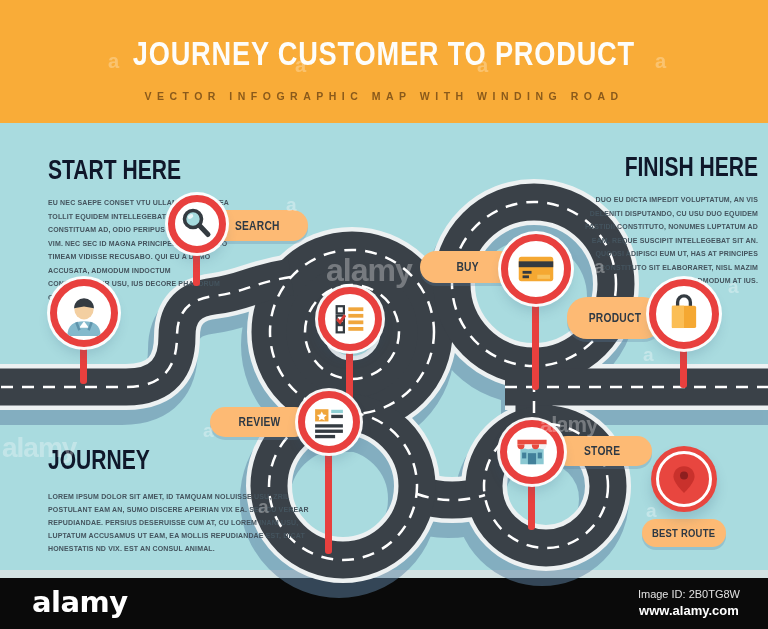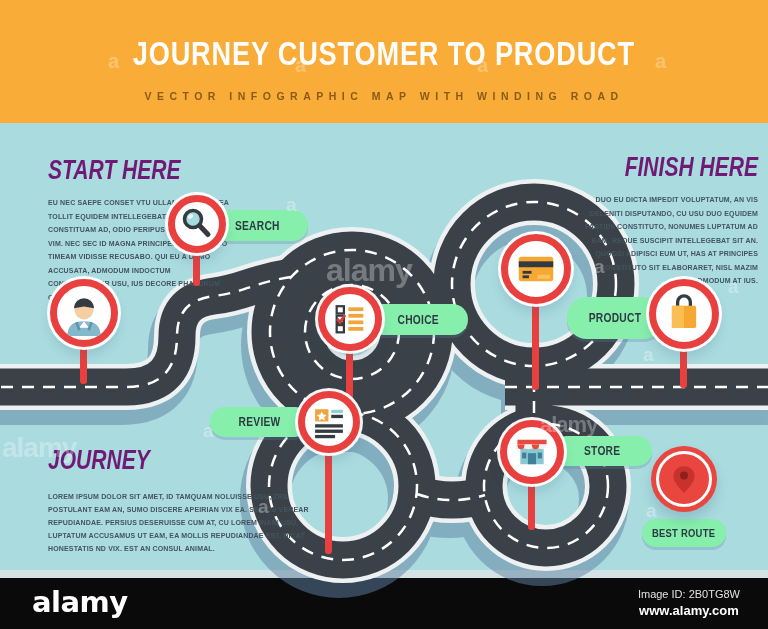--- a/index.html
+++ b/index.html
@@ -11,32 +11,32 @@
   
   .header{position:absolute;left:0;top:0;width:768px;height:123px;background:#F9AC38;}
   .title-wrap{position:absolute;left:0;top:34px;width:768px;text-align:center;}
   .title{display:inline-block;transform:scaleX(.8);transform-origin:50% 50%;
     font-size:34px;font-weight:700;color:#FDFDFB;letter-spacing:1px;white-space:nowrap;}
   .subtitle-wrap{position:absolute;left:0;top:86px;width:768px;text-align:center;}
   .subtitle{font-size:10.5px;font-weight:700;color:#8A5A1B;letter-spacing:5.5px;white-space:nowrap;text-align:right;}
   .roads{position:absolute;left:0;top:0;z-index:1;}
   
   .tblock{position:absolute;z-index:2;}
-  .sec-heading{font-size:27px;font-weight:700;color:#701a75;white-space:nowrap;font-style:italic;}
+  .sec-heading{font-size:27px;font-weight:700;color:#0f172a;white-space:nowrap;}
   .cond{display:inline-block;transform:scaleX(.78);transform-origin:0 50%;}
   .cond-r{display:inline-block;transform:scaleX(.78);transform-origin:100% 50%;}
   .sec-body{font-size:7px;font-weight:700;color:#44545E;letter-spacing:.15px;line-height:13.5px;}
   #start-block{left:48px;top:155px;width:190px;}
   #start-block .sec-body{margin-top:10px;width:186px;}
   #finish-block{left:578px;top:152px;width:180px;text-align:right;}
   #finish-block .sec-body{margin-top:10px;width:180px;}
   #journey-block{left:48px;top:445px;width:270px;}
   #journey-block .sec-body{margin-top:14px;width:266px;line-height:13px;}
   
-  .pill{position:absolute;z-index:3;background:#86efac;border-radius:20px;
+  .pill{position:absolute;z-index:3;background:#fdba74;border-radius:20px;
     display:flex;align-items:center;justify-content:center;
     box-shadow:0 3px 0 rgba(93,130,160,.28);}
   .pill span{font-size:12.5px;font-weight:700;color:#2E3944;letter-spacing:.3px;
     display:inline-block;transform:scaleX(.82);white-space:nowrap;}
   #pill-search  {left:206px;top:210px;width:102px;height:31px;}
   #pill-customer{left:100px;top:301px;width:108px;height:30px;}
   #pill-choice  {left:368px;top:304px;width:100px;height:31px;}
   #pill-buy     {left:420px;top:251px;width:96px;height:32px;}
   #pill-review  {left:210px;top:407px;width:100px;height:30px;}
   #pill-product {left:567px;top:297px;width:96px;height:42px;}
@@ -125,22 +125,22 @@
     <div class="sec-body">DUO EU DICTA IMPEDIT VOLUPTATUM, AN VIS DELENITI DISPUTANDO, CU USU DUO EQUIDEM FASTIDII CONSTITUTO, NONUMES LUPTATUM AD EAM, REQUE SUSCIPIT INTELLEGEBAT SIT AN. QUODSI ADIPISCI EUM UT, HAS AT PRINCIPES CONSTITUTO SIT ELABORARET, NISL MAZIM ADMODUM AT IUS.</div>
   </div>
   <div class="tblock" id="journey-block">
     <div class="sec-heading"><span class="cond">JOURNEY</span></div>
     <div class="sec-body">LOREM IPSUM DOLOR SIT AMET, ID TAMQUAM NOLUISSE USU, ZRIL POSTULANT EAM AN, SUMO DISCERE APEIRIAN VIX EA. SED CU VEREAR REPUDIANDAE. PERSIUS DESERUISSE CUM AT, CU LOREM INANI USU, LUPTATUM ACCUSAMUS UT EAM, EA MOLLIS REPUDIANDAE EST, DICAT HONESTATIS ND VIX. EST AN CONSUL ANIMAL.</div>
   </div>
 
   <div class="pill" id="pill-search">
       <span>SEARCH</span>
     </div>
-  <div class="pill" id="pill-choice">
-      <span>CHOICE</span>
+  <div class="pill" id="pill-buy">
+      <span>BUY</span>
     </div>
   <div class="pill" id="pill-review">
       <span>REVIEW</span>
     </div>
   <div class="pill" id="pill-product">
       <span>PRODUCT</span>
     </div>
   <div class="pill" id="pill-store">
       <span>STORE</span>
     </div>

